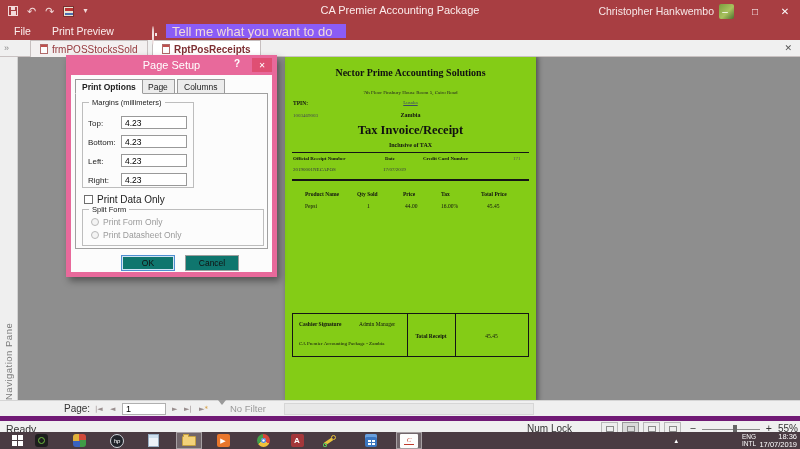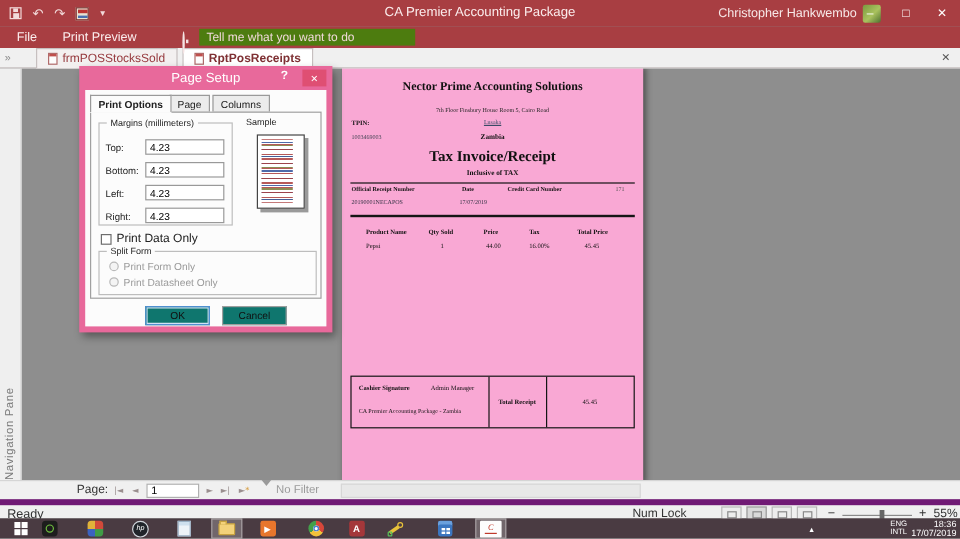--- a/index.html
+++ b/index.html
@@ -18,35 +18,35 @@
 .qatdoc:after{content:"";position:absolute;left:1px;bottom:1px;width:8px;height:2px;background:#4a6fb0}
 .title-text{left:0;right:0;top:4px;text-align:center;font-size:11px;color:#fbecec}
 .user-chip{right:66px;top:0;height:22px;display:flex;align-items:center;gap:5px;font-size:10.5px;color:#f7e8e8}
 .avatar{width:15px;height:15px;border-radius:2px;background:linear-gradient(135deg,#7a9a3f,#a9c25e 55%,#4e7030)}
 .winbtn{top:0;width:30px;height:22px;display:flex;align-items:center;justify-content:center;font-size:10px;color:#fff}
 
 .ribbon{left:0;top:22px;width:800px;height:18px;background:#a83e42;z-index:29}
 .ribbon-tab{top:1px;height:16px;display:flex;align-items:center;padding:0 8px;color:#fbeeee;font-size:10.5px}
 .bulb{width:7px;height:7px;border:1px solid #f4e3e3;border-radius:50%;position:relative}
 .bulb:after{content:"";position:absolute;left:1.5px;top:6px;width:2px;height:3px;background:#f4e3e3}
-.tellme{top:2px;height:14px;background:#4d7c0f;color:#f0d9d9;font-size:10px;display:flex;align-items:center;padding:0 6px}
+.tellme{top:2px;height:14px;background:#8b5cf6;color:#f0d9d9;font-size:13px;display:flex;align-items:center;padding:0 6px}
 
 .tabbar{left:0;top:40px;width:800px;height:17px;background:#f0f0f0;border-bottom:1px solid #c9c2c2;z-index:28}
 .overflow-chev{left:4px;top:3px;font-size:9px;color:#8a8a8a}
 .doctab{top:0;height:17px;display:flex;align-items:center;gap:4px;padding:0 9px;border:1px solid #c6bfbf;border-bottom:none;background:#f3f0f0;color:#96393d;font-size:10px}
 .doctab.active{background:#fff;font-weight:bold;color:#7e3033}
 .pageico{width:8px;height:10px;background:#fdfdfd;border:1px solid #b06a6a;position:relative}
 .pageico:before{content:"";position:absolute;left:0;top:0;width:6px;height:2px;background:#c0504d}
 .tab-close{right:8px;top:3px;font-size:9px;color:#555}
 
 .workarea{left:0;top:57px;width:800px;height:343px;background:#8e8e8e}
 .navstrip{left:0;top:0;width:18px;height:343px;background:#efefef;border-right:1px solid #d2d2d2;display:flex;justify-content:center;padding-top:8px}
 .navstrip span{writing-mode:vertical-rl;transform:rotate(180deg);font-size:9.5px;color:#7a7a7a;letter-spacing:.5px}
 
-.paper{left:285px;top:-4px;width:251px;height:347px;background:#f9a8d4;box-shadow:2px 3px 5px rgba(0,0,0,.45);font-family:"Liberation Serif","DejaVu Serif",serif;color:#111}
+.paper{left:285px;top:-4px;width:251px;height:347px;background:#84cc16;box-shadow:2px 3px 5px rgba(0,0,0,.45);font-family:"Liberation Serif","DejaVu Serif",serif;color:#111}
 .paper .c{left:0;right:0;text-align:center}
 .rline{left:7px;right:7px;border-top:1.5px solid #151515}
 
 .dialog{left:66px;top:-2px;width:211px;height:222px;background:#e8699b;box-shadow:3px 4px 7px rgba(0,0,0,.4);z-index:40}
 .dlg-title{left:0;top:0;right:0;height:20px;color:#fff;font-size:11px;display:flex;align-items:center;justify-content:center}
 .dlg-help{right:32px;top:3px;width:16px;height:14px;color:#fff;font-size:10px;font-weight:bold;text-align:center}
 .dlg-close{right:5px;top:3px;width:20px;height:14px;background:#df4f73;color:#fff;font-size:8px;display:flex;align-items:center;justify-content:center}
 .dlg-body{left:5px;top:20px;width:201px;height:197px;background:#fcfcfc}
 .dtab{height:15px;display:flex;align-items:center;padding:0 6px;border:1px solid #9a9a9a;background:#ececec;color:#222;font-size:8.5px}
 .dtab.active{background:#fcfcfc;border-bottom:1px solid #fcfcfc;z-index:3;font-weight:bold}
@@ -202,26 +202,20 @@
             <span class="a mrow-label" style="left:5px;top:16px">Top:</span>
             <input class="a minput" style="left: 38px; top: 13px;" value="4.23">
             <span class="a mrow-label" style="left:5px;top:35px">Bottom:</span>
             <input class="a minput" style="left: 38px; top: 32px;" value="4.23">
             <span class="a mrow-label" style="left:5px;top:54px">Left:</span>
             <input class="a minput" style="left: 38px; top: 51px;" value="4.23">
             <span class="a mrow-label" style="left:5px;top:73px">Right:</span>
             <input class="a minput" style="left: 38px; top: 70px;" value="4.23">
           </div>
 
-          <div class="a" style="left:126px;top:8px;width:62px;height:86px">
-            <span class="legend" style="left:0">Sample</span>
-            <div class="a thumb">
-                <div class="thumb-lines"></div>
-              </div>
-          </div>
 
           <span class="a chk" style="left:8px;top:101px"></span>
           <span class="a" style="left:21px;top:100px;font-size:10px;color:#222">Print Data Only</span>
 
           <div class="a group" style="left:6px;top:115px;width:182px;height:37px">
             <span class="legend">Split Form</span>
             <span class="a radio" style="left:8px;top:8px"></span>
             <span class="a" style="left:20px;top:7px;font-size:8.5px;color:#9a9a9a">Print Form Only</span>
             <span class="a radio" style="left:8px;top:21px"></span>
             <span class="a" style="left:20px;top:20px;font-size:8.5px;color:#9a9a9a">Print Datasheet Only</span>

